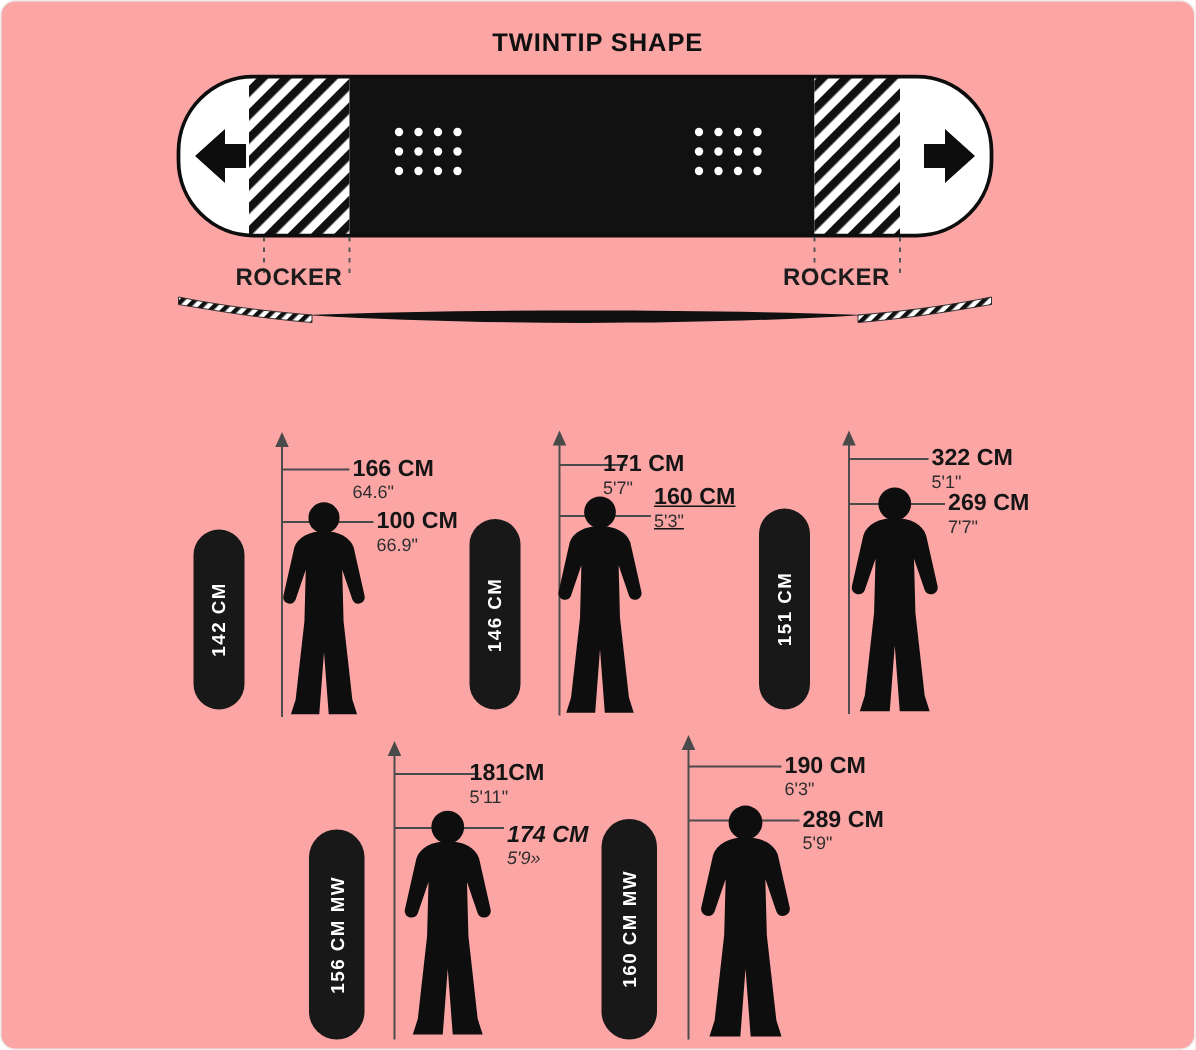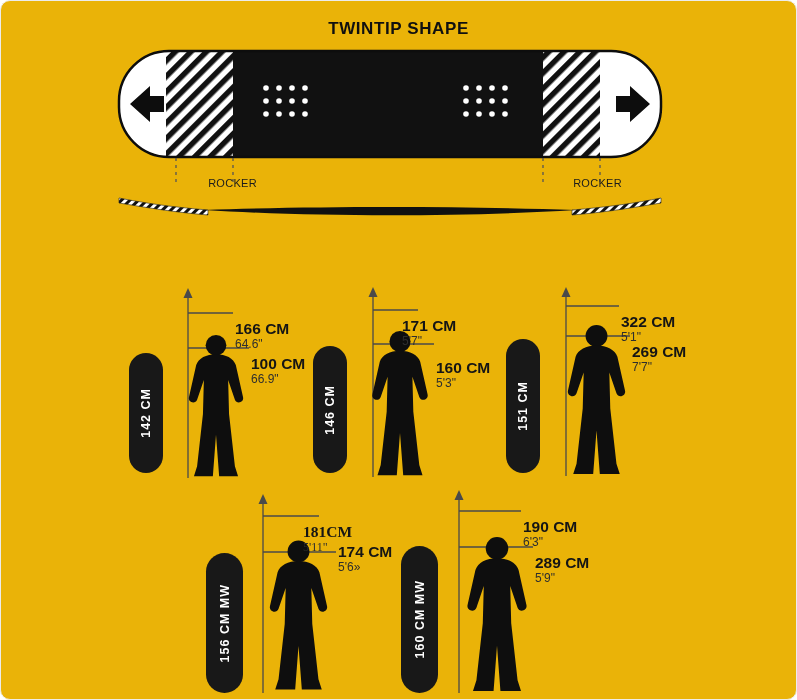--- a/index.html
+++ b/index.html
@@ -1,43 +1,43 @@
 <!DOCTYPE html>
 <html><head>
 <meta charset="utf-8">
 <style>
   html,body{margin:0;padding:0;background:#fff;}
   .canvas{
-    position:relative;width:797px;height:700px;background:#eab308;
+    position:relative;width:797px;height:700px;background:#fca5a5;
     font-family:"Liberation Sans",sans-serif;color:#111;overflow:hidden;
     border:1px solid #ececec;border-radius:10px;box-sizing:border-box;
   }
   .title{
     position:absolute;top:18px;left:0;width:100%;text-align:center;
     font-size:17px;font-weight:700;letter-spacing:.6px;color:#101010;
   }
   .board-top{position:absolute;left:115px;top:44px;}
   .zone-labels{position:absolute;left:115px;top:176px;width:548px;height:20px;}
-  .zl{position:absolute;text-align:right;font-size:11px;font-weight:400;color:#1c1c1c;letter-spacing:.3px;}
+  .zl{position:absolute;text-align:left;font-size:16px;font-weight:700;color:#1c1c1c;letter-spacing:.3px;}
   .board-side{position:absolute;left:115px;top:194px;}
   .figure{position:absolute;}
   .measure{position:absolute;left:0;top:0;}
   .measure line{stroke:#4a4a4a;stroke-width:1.3;}
   .measure polygon{fill:#4a4a4a;}
   .sboard{
     position:absolute;background:#181818;border-radius:19px;
     display:flex;align-items:center;justify-content:center;
   }
   .sboard-label{
     color:#fff;font-size:12.5px;font-weight:700;letter-spacing:1px;
     writing-mode:vertical-rl;transform:rotate(180deg);white-space:nowrap;
   }
   .person{position:absolute;fill:#0e0e0e;}
   .htext{position:absolute;line-height:1.15;}
-  .htext .cm{font-size:15.5px;font-weight:700;color:#151515;white-space:nowrap;margin-top:16px;}
+  .htext .cm{font-size:15.5px;font-weight:700;color:#151515;white-space:nowrap;}
   .htext .imp{font-size:12px;color:#2e2e2e;white-space:nowrap;}
 </style>
 </head>
 <body>
 
 <div class="canvas">
 
   <div class="title">TWINTIP SHAPE</div>
 
   <svg class="board-top" width="548" height="140" viewBox="0 0 548 140">
@@ -156,21 +156,21 @@
     <div class="sboard" style="left:7px;top:60px;width:34px;height:127px;">
       <span class="sboard-label">146 CM</span>
     </div>
     <svg class="person" style="left:48px;top:44px;" width="92" height="147" viewBox="0 0 100 160">
         <use href="#person-sil"></use>
       </svg>
     <div class="htext" style="left:96px;top:15px;">
       <div class="cm">171 CM</div>
       <div class="imp">5'7"</div>
     </div>
-    <div class="htext" style="left:130px;top:57px;">
+    <div class="htext" style="left:130px;top:37px;text-decoration:underline;">
       <div class="cm">160 CM</div>
       <div class="imp">5'3"</div>
     </div>
   </div>
 
   <div class="figure" style="left:498px;top:285px;width:195px;height:200px;">
     <svg class="measure" width="195" height="200" viewBox="0 0 195 200">
       <line x1="67" y1="6" x2="67" y2="190"></line>
       <polygon points="67,1 62.5,11 71.5,11"></polygon>
       <line x1="67" y1="20" x2="120" y2="20"></line>
@@ -198,27 +198,27 @@
       <polygon points="67,8 62.5,18 71.5,18"></polygon>
       <line x1="67" y1="30" x2="123" y2="30"></line>
       <line x1="67" y1="66" x2="140" y2="66"></line>
     </svg>
     <div class="sboard" style="left:10px;top:67px;width:37px;height:140px;">
       <span class="sboard-label">156 CM MW</span>
     </div>
     <svg class="person" style="left:55px;top:52px;" width="95" height="155" viewBox="0 0 100 160">
         <use href="#person-sil"></use>
       </svg>
-    <div class="htext" style="left:107px;top:21px;font-family:Liberation Serif, serif;">
+    <div class="htext" style="left:117px;top:21px;">
       <div class="cm">181CM</div>
       <div class="imp">5'11"</div>
     </div>
-    <div class="htext" style="left:142px;top:41px;">
+    <div class="htext" style="left:142px;top:62px;font-style:italic;">
       <div class="cm">174 CM</div>
-      <div class="imp">5'6»</div>
+      <div class="imp">5'9»</div>
     </div>
   </div>
 
   <div class="figure" style="left:390px;top:485px;width:205px;height:212px;">
     <svg class="measure" width="205" height="212" viewBox="0 0 205 212">
       <line x1="68" y1="10" x2="68" y2="207"></line>
       <polygon points="68,4 63.5,14 72.5,14"></polygon>
       <line x1="68" y1="25" x2="130" y2="25"></line>
       <line x1="68" y1="61" x2="142" y2="61"></line>
     </svg>

